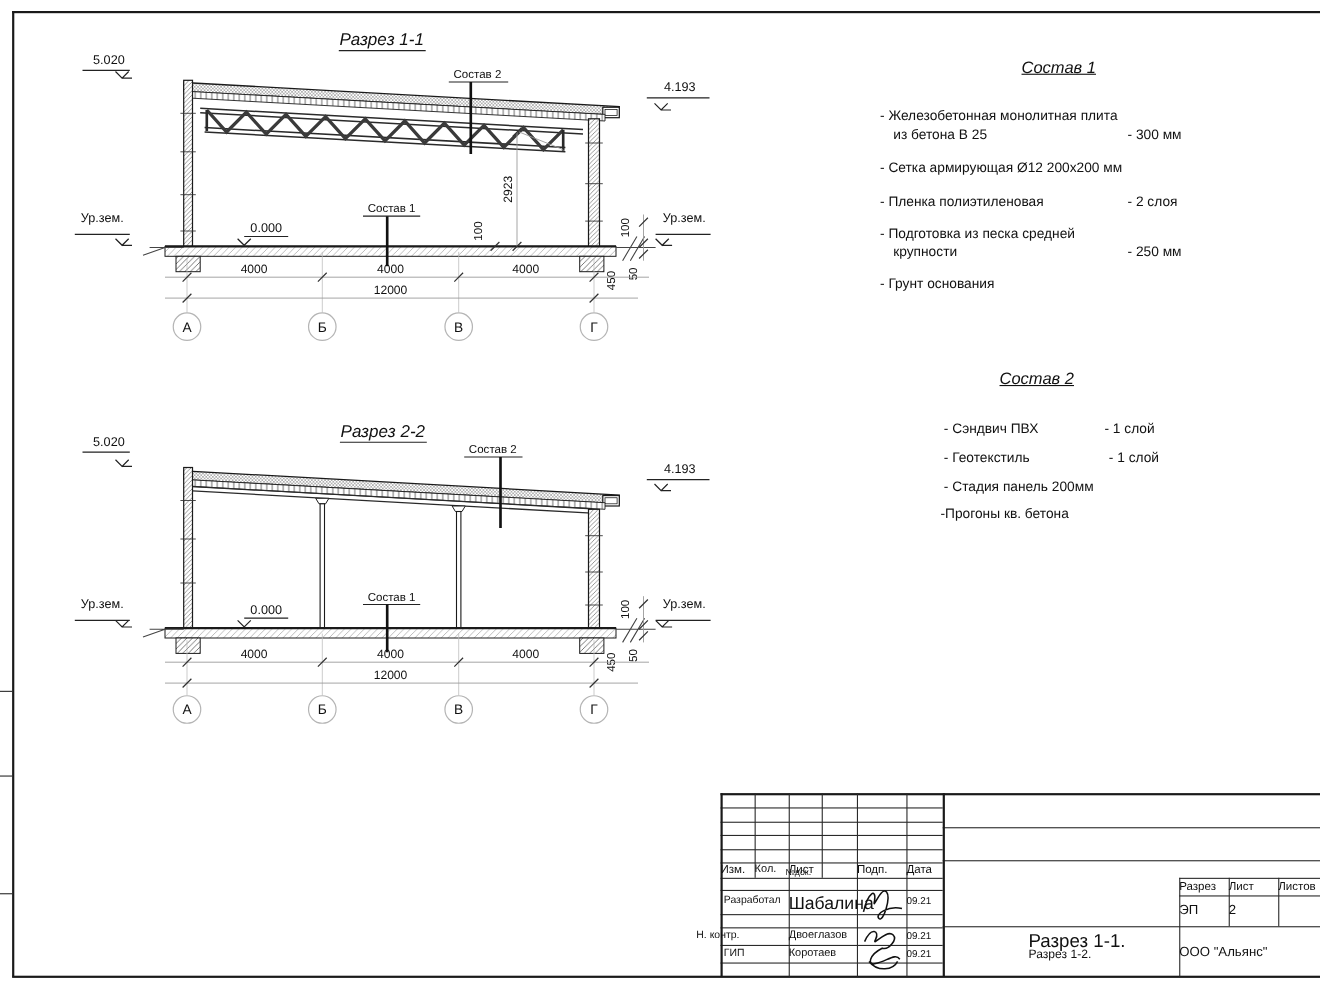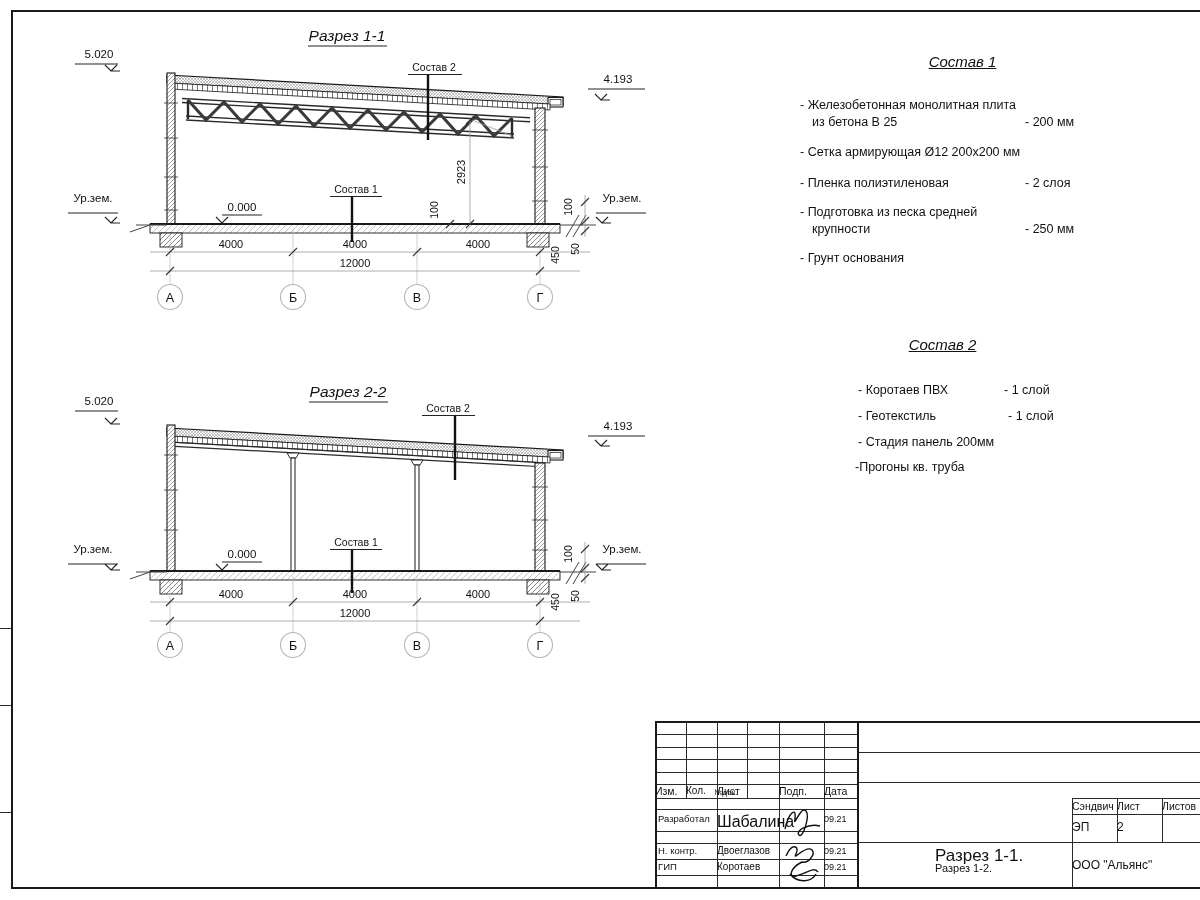--- a/index.html
+++ b/index.html
@@ -297,21 +297,21 @@
 </svg>
 
 <div>
   <div class="comp-head" style="left:900px;top:53px;width:125px">Состав 1</div>
   <div class="comp-row" style="left:800px;top:98px;width:300px">
     <span>- Железобетонная  монолитная плита</span>
     <span class="comp-val" style="left:225px"></span>
   </div>
   <div class="comp-row" style="left:800px;top:115px;width:300px">
     <span class="ind">из бетона В 25</span>
-    <span class="comp-val" style="left:225px">- 200 мм</span>
+    <span class="comp-val" style="left:225px">- 300 мм</span>
   </div>
   <div class="comp-row" style="left:800px;top:145px;width:300px">
     <span>- Сетка армирующая Ø12 200x200 мм</span>
   </div>
   <div class="comp-row" style="left:800px;top:176px;width:300px">
     <span>- Пленка полиэтиленовая</span>
     <span class="comp-val" style="left:225px">-  2 слоя</span>
   </div>
   <div class="comp-row" style="left:800px;top:205px;width:300px">
     <span>- Подготовка из песка средней</span>
@@ -321,32 +321,32 @@
     <span class="comp-val" style="left:225px">- 250 мм</span>
   </div>
   <div class="comp-row" style="left:800px;top:251px;width:300px">
     <span>- Грунт основания</span>
   </div>
 </div>
 
 <div>
   <div class="comp-head" style="left:880px;top:336px;width:125px">Состав 2</div>
   <div class="comp-row" style="left:858px;top:383px;width:270px">
-    <span>- Коротаев ПВХ</span>
+    <span>- Сэндвич ПВХ</span>
     <span class="comp-val" style="left:146px">- 1 слой</span>
   </div>
   <div class="comp-row" style="left:858px;top:409px;width:270px">
     <span>- Геотекстиль</span>
     <span class="comp-val" style="left:150px">- 1 слой</span>
   </div>
   <div class="comp-row" style="left:858px;top:435px;width:270px">
     <span>- Стадия панель 200мм</span>
   </div>
   <div class="comp-row" style="left:855px;top:460px;width:270px">
-    <span>-Прогоны кв. труба</span>
+    <span>-Прогоны кв. бетона</span>
   </div>
 </div>
 
 <div>
 
   <div class="hl th" style="left:655px;top:721px;width:550px"></div>
   <div class="hl" style="left:655px;top:734px;width:202px"></div>
   <div class="hl" style="left:655px;top:747px;width:202px"></div>
   <div class="hl" style="left:655px;top:759px;width:202px"></div>
   <div class="hl" style="left:655px;top:772px;width:202px"></div>
@@ -377,35 +377,35 @@
   <div class="tbt ctr" style="left:655px;top:785px;width:31px;font-size:10.5px">Изм.</div>
   <div class="tbt ctr" style="left:686px;top:785px;width:31px;font-size:10px">Кол.</div>
   <div class="tbt ctr" style="left:717px;top:785px;width:30px;font-size:10.5px">Лист</div>
   <div class="tbt ctr" style="left:714px;top:788px;width:32px;font-size:8px">№док.</div>
   <div class="tbt ctr" style="left:779px;top:785px;width:45px;font-size:10.5px">Подп.</div>
   <div class="tbt ctr" style="left:824px;top:785px;width:33px;font-size:10.5px">Дата</div>
 
   <div class="tbt" style="left:658px;top:813px;font-size:9.5px">Разработал</div>
   <div class="tbt ctr" style="left:717px;top:813px;width:62px;font-size:16px">Шабалина</div>
   <div class="tbt ctr" style="left:824px;top:814px;width:33px;font-size:9px">09.21</div>
-  <div class="tbt" style="left:658px;top:845px;font-size:9.5px">Н. контр.</div>
+  <div class="tbt" style="left:633px;top:845px;font-size:9.5px">Н. контр.</div>
   <div class="tbt ctr" style="left:717px;top:845px;width:62px;font-size:10px">Двоеглазов</div>
   <div class="tbt ctr" style="left:824px;top:846px;width:33px;font-size:9px">09.21</div>
   <div class="tbt" style="left:658px;top:861px;font-size:9.5px">ГИП</div>
   <div class="tbt ctr" style="left:717px;top:861px;width:62px;font-size:10px">Коротаев</div>
   <div class="tbt ctr" style="left:824px;top:862px;width:33px;font-size:9px">09.21</div>
 
   <svg class="abs" style="left:780px;top:803px" width="44" height="42" viewBox="0 0 44 42">
     <path d="M5,26 C9,8 17,4 15,16 C13,26 21,2 26,8 C30,13 23,36 19,32 C15,28 28,20 40,23" fill="none" stroke="#111" stroke-width="1.4"></path>
   </svg>
   <svg class="abs" style="left:780px;top:840px" width="44" height="46" viewBox="0 0 44 46">
     <path d="M6,16 C12,2 20,6 16,14 C12,22 26,4 32,10 C36,14 28,24 22,22 C10,28 8,38 16,36 C26,34 34,26 38,32 M10,34 C18,44 32,42 36,34" fill="none" stroke="#111" stroke-width="1.4"></path>
   </svg>
 
-  <div class="tbt ctr" style="left:1072px;top:800px;width:45px;font-size:10.5px">Сэндвич</div>
+  <div class="tbt ctr" style="left:1072px;top:800px;width:45px;font-size:10.5px">Разрез</div>
   <div class="tbt ctr" style="left:1117px;top:800px;width:45px;font-size:10.5px">Лист</div>
   <div class="tbt ctr" style="left:1162px;top:800px;width:45px;font-size:10.5px">Листов</div>
   <div class="tbt ctr" style="left:1072px;top:820px;width:45px;font-size:12px">ЭП</div>
   <div class="tbt ctr" style="left:1117px;top:820px;width:45px;font-size:12px">2</div>
 
   <div class="tbt" style="left:935px;top:846px;font-size:17px">Разрез 1-1.</div>
   <div class="tbt" style="left:935px;top:862px;font-size:11px">Разрез 1-2.</div>
   <div class="tbt ctr" style="left:1072px;top:858px;width:133px;font-size:12px">ООО "Альянс"</div>
 </div>
 

